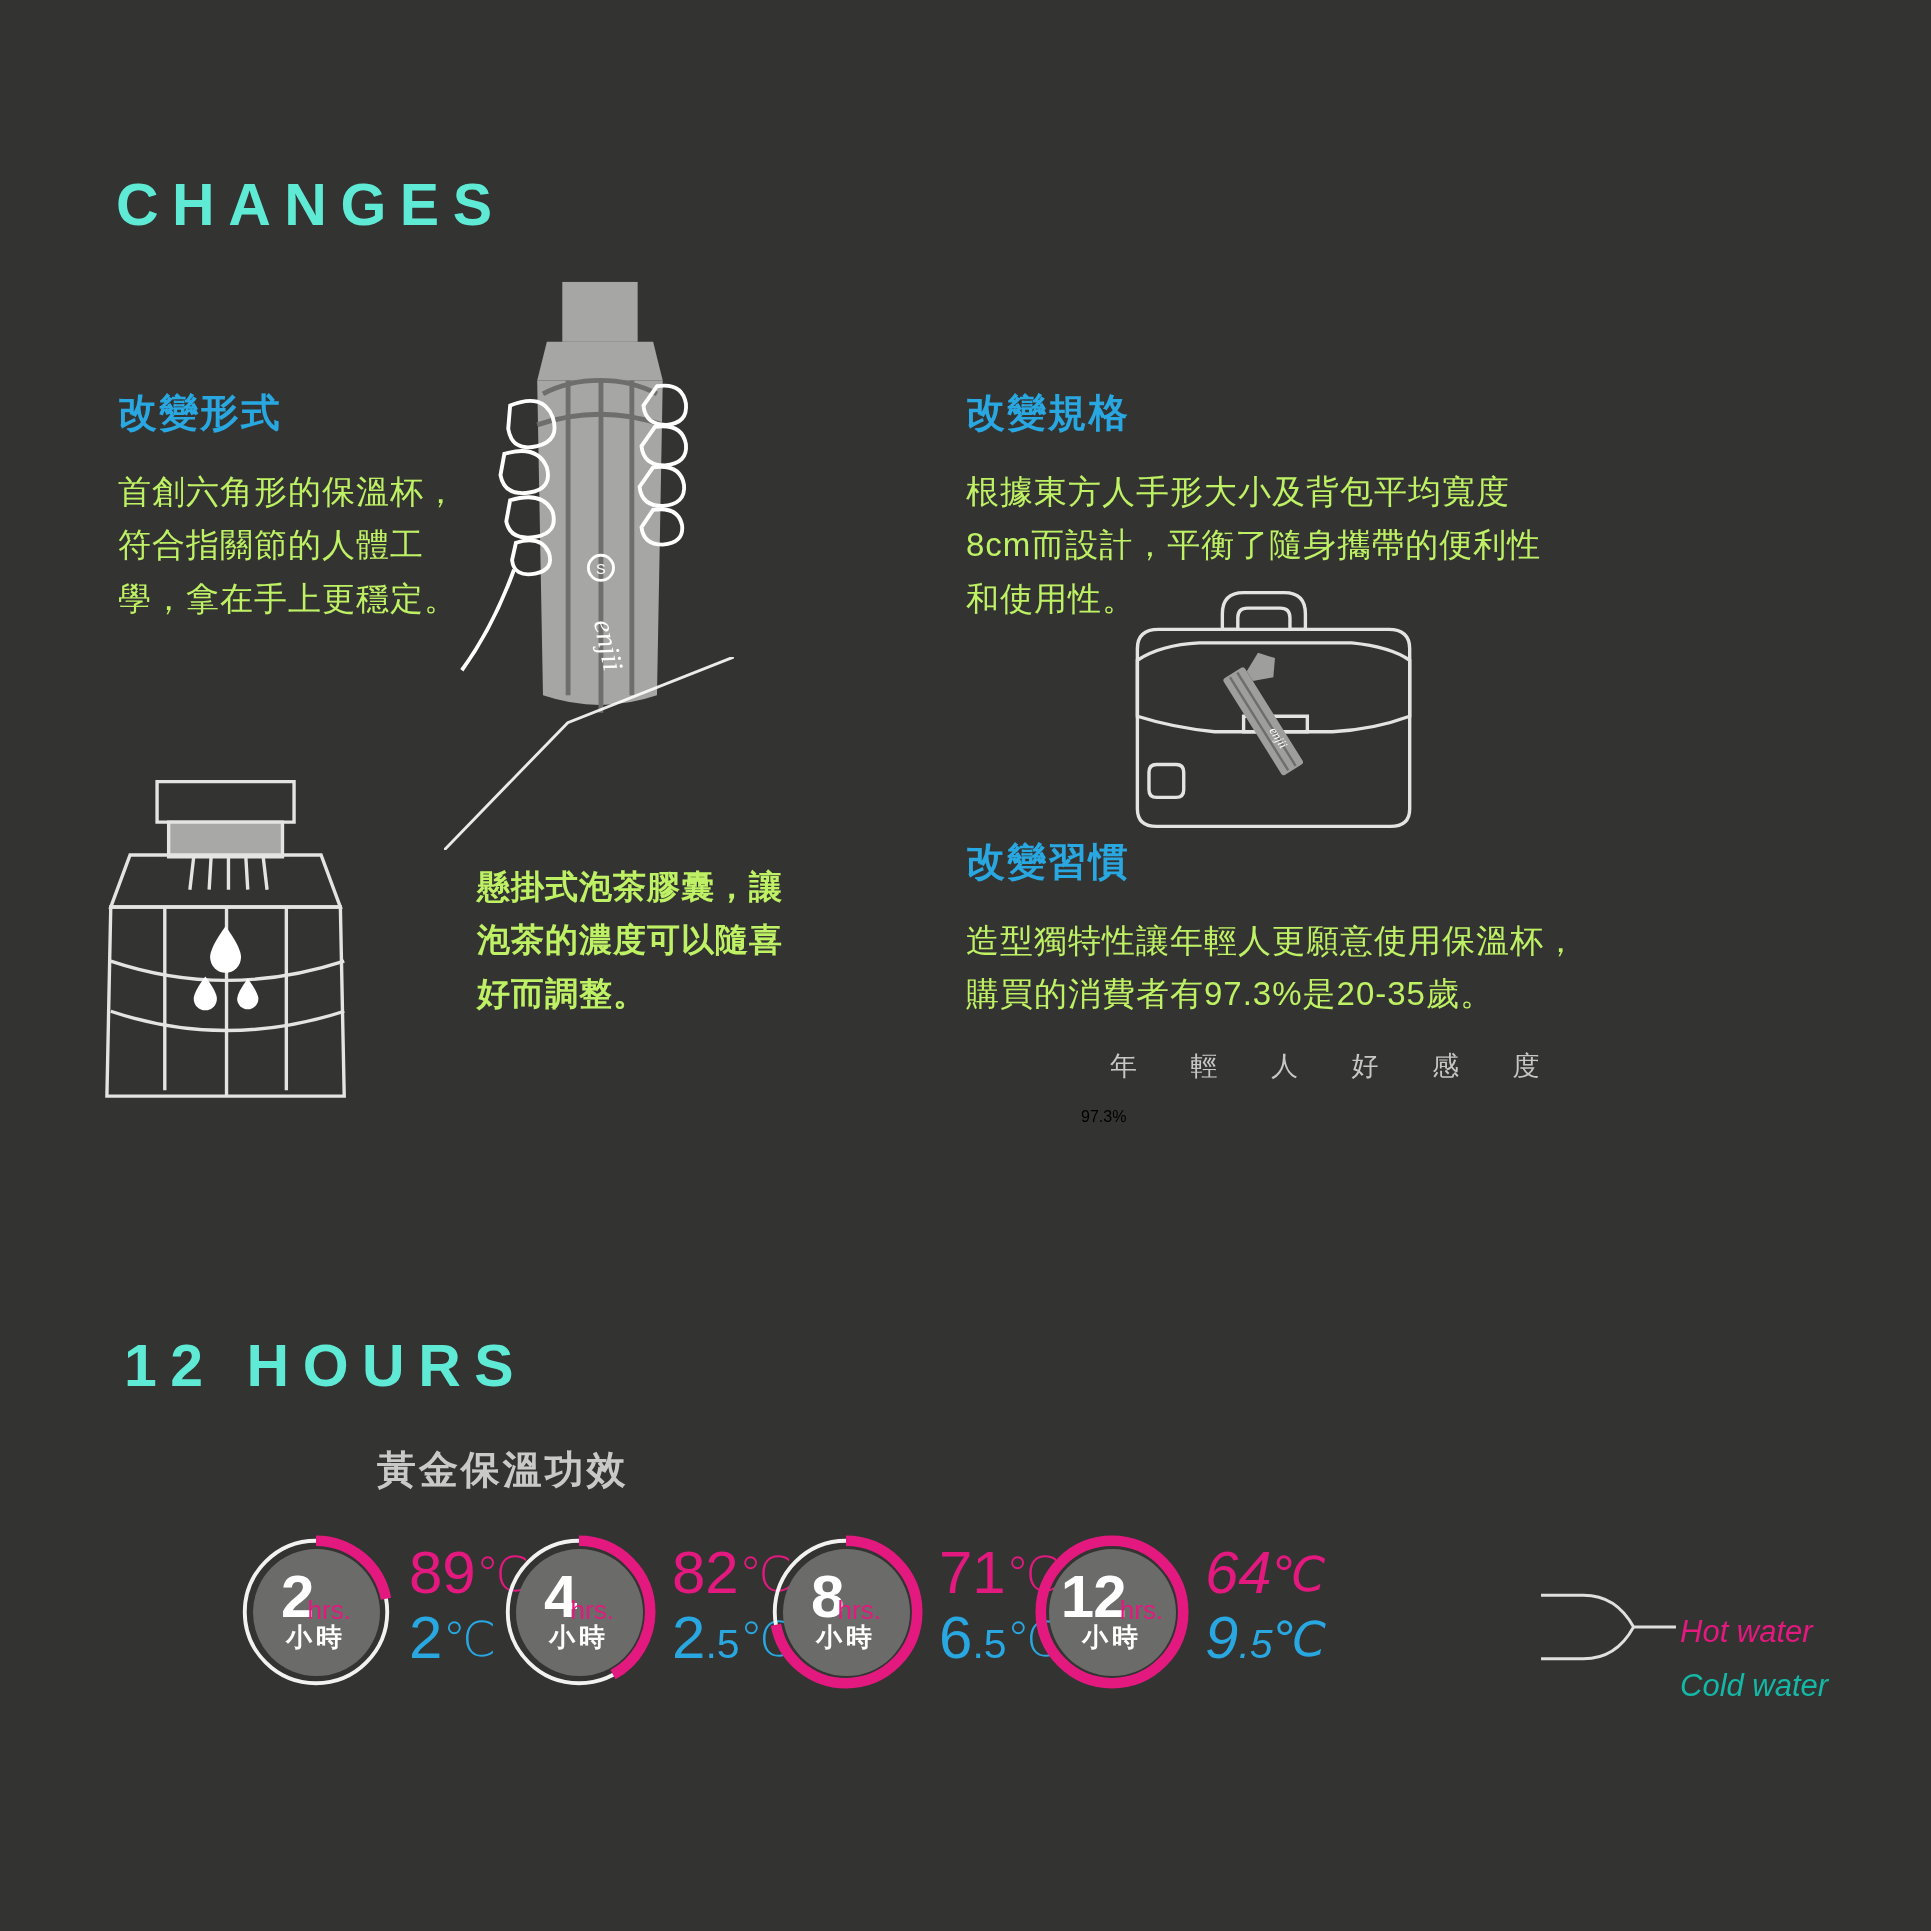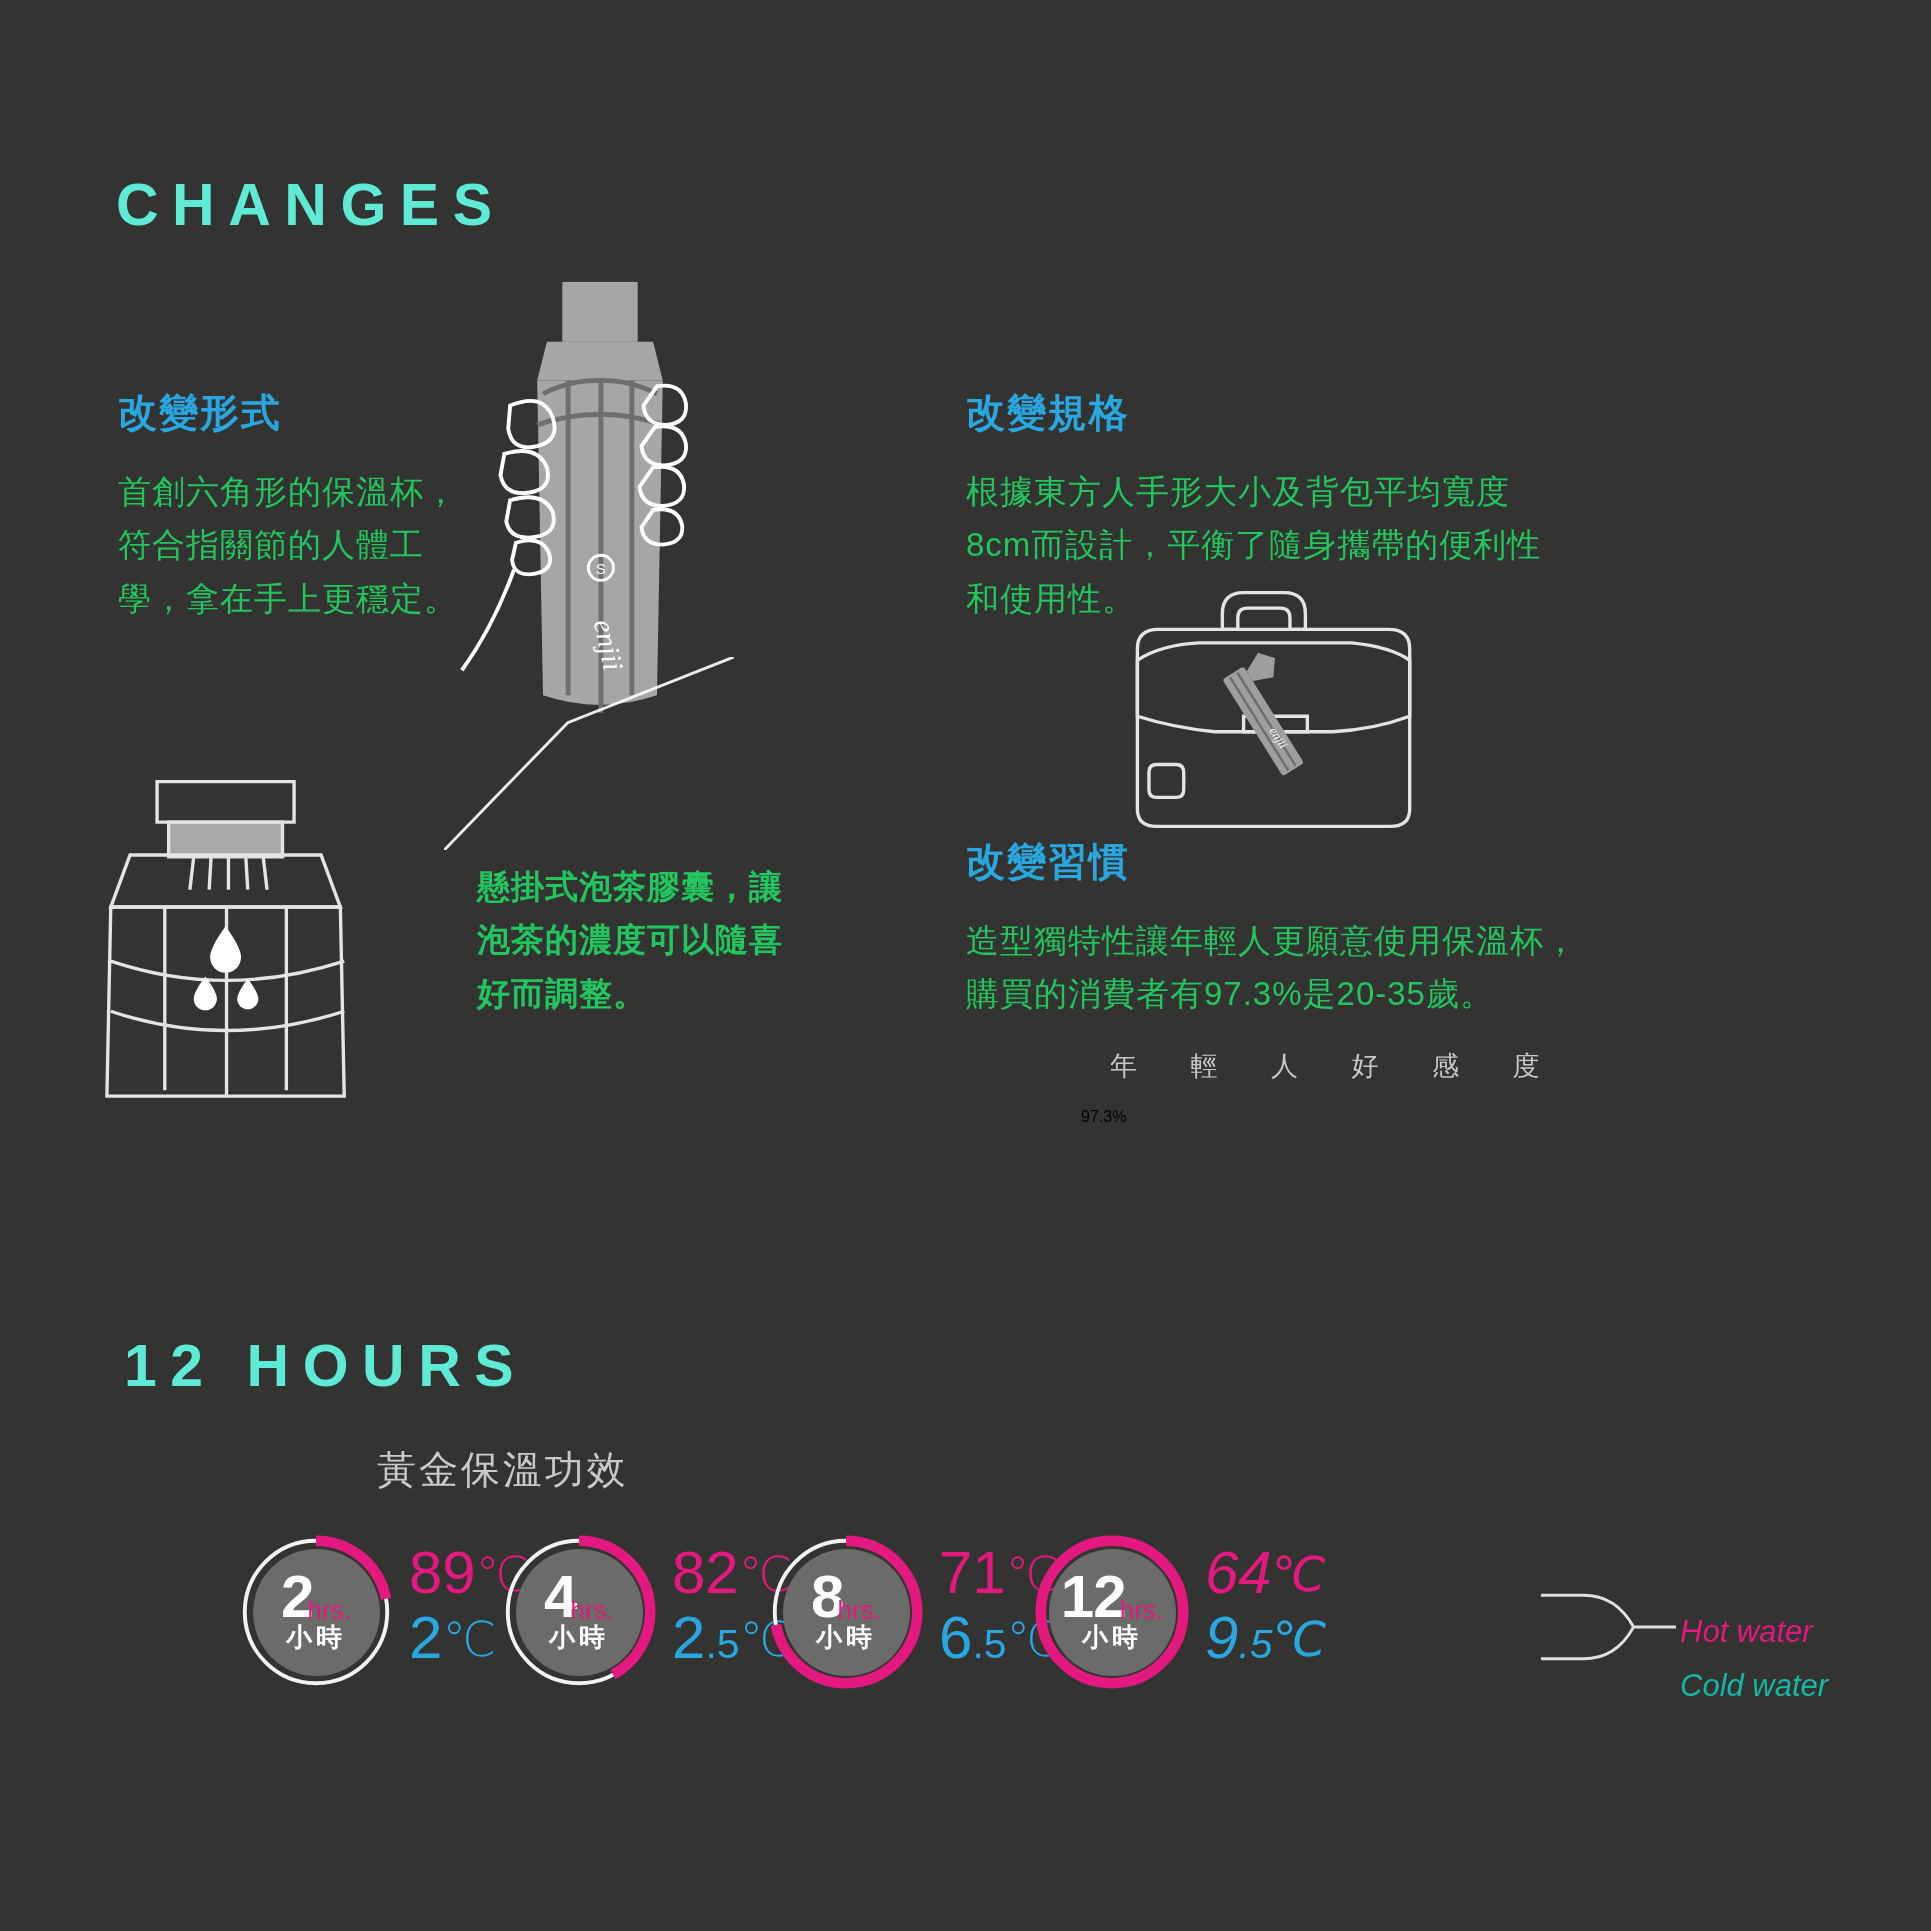--- a/index.html
+++ b/index.html
@@ -19,33 +19,33 @@
     font-size:59px;
     font-weight:700;
     letter-spacing:13.5px;
     line-height:1;
     white-space:nowrap;
     font-family:"Liberation Sans","DejaVu Sans",sans-serif;
   }
   .sub-cn{
     color:#c9c9c7;
     font-size:39px;
-    font-weight:400;
+    font-weight:700;
     letter-spacing:2.9px;
     white-space:nowrap;
   }
   .sec-head{
     color:#29a7e0;
     font-size:39px;
     font-weight:600;
     letter-spacing:1.9px;
     white-space:nowrap;
   }
   .body-cn{
-    color:#22c55e;
+    color:#bef264;
     font-size:33px;
     font-weight:400;
     line-height:1.62;
     letter-spacing:1px;
   }
   .body-cn .ln{display:block;white-space:nowrap;}
 
   
   .stat-label{
     color:#c7c7c5;

